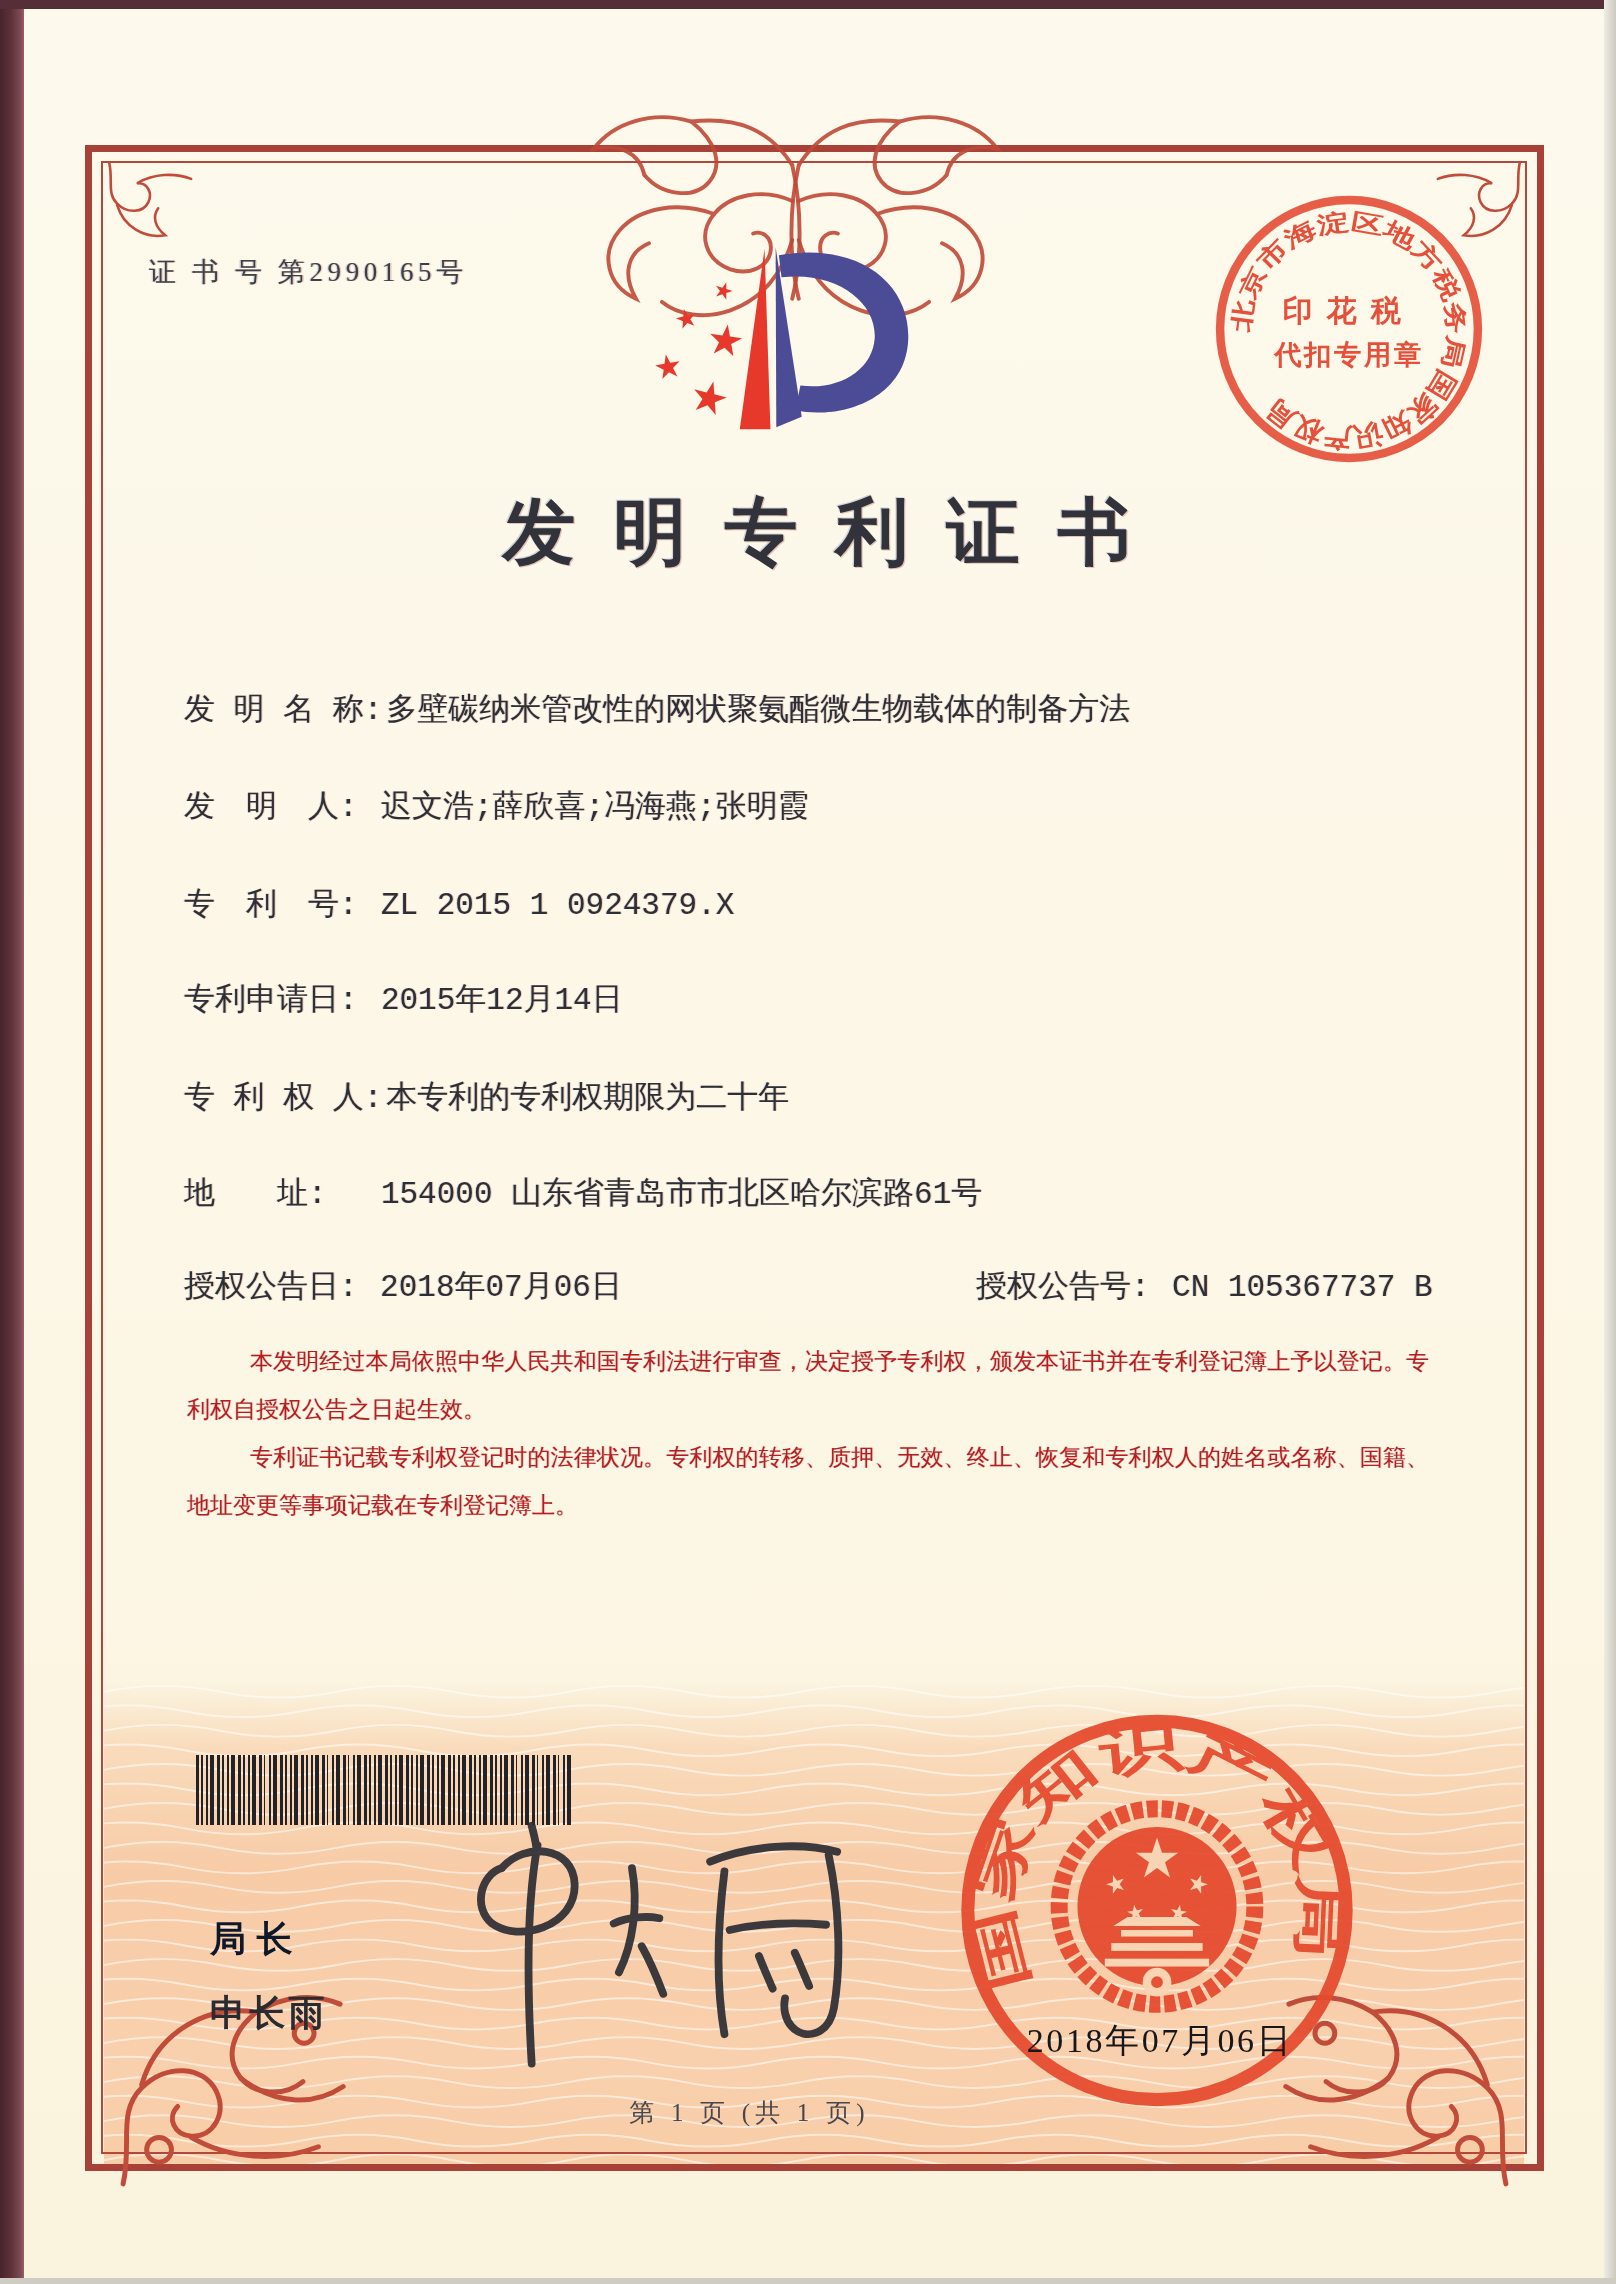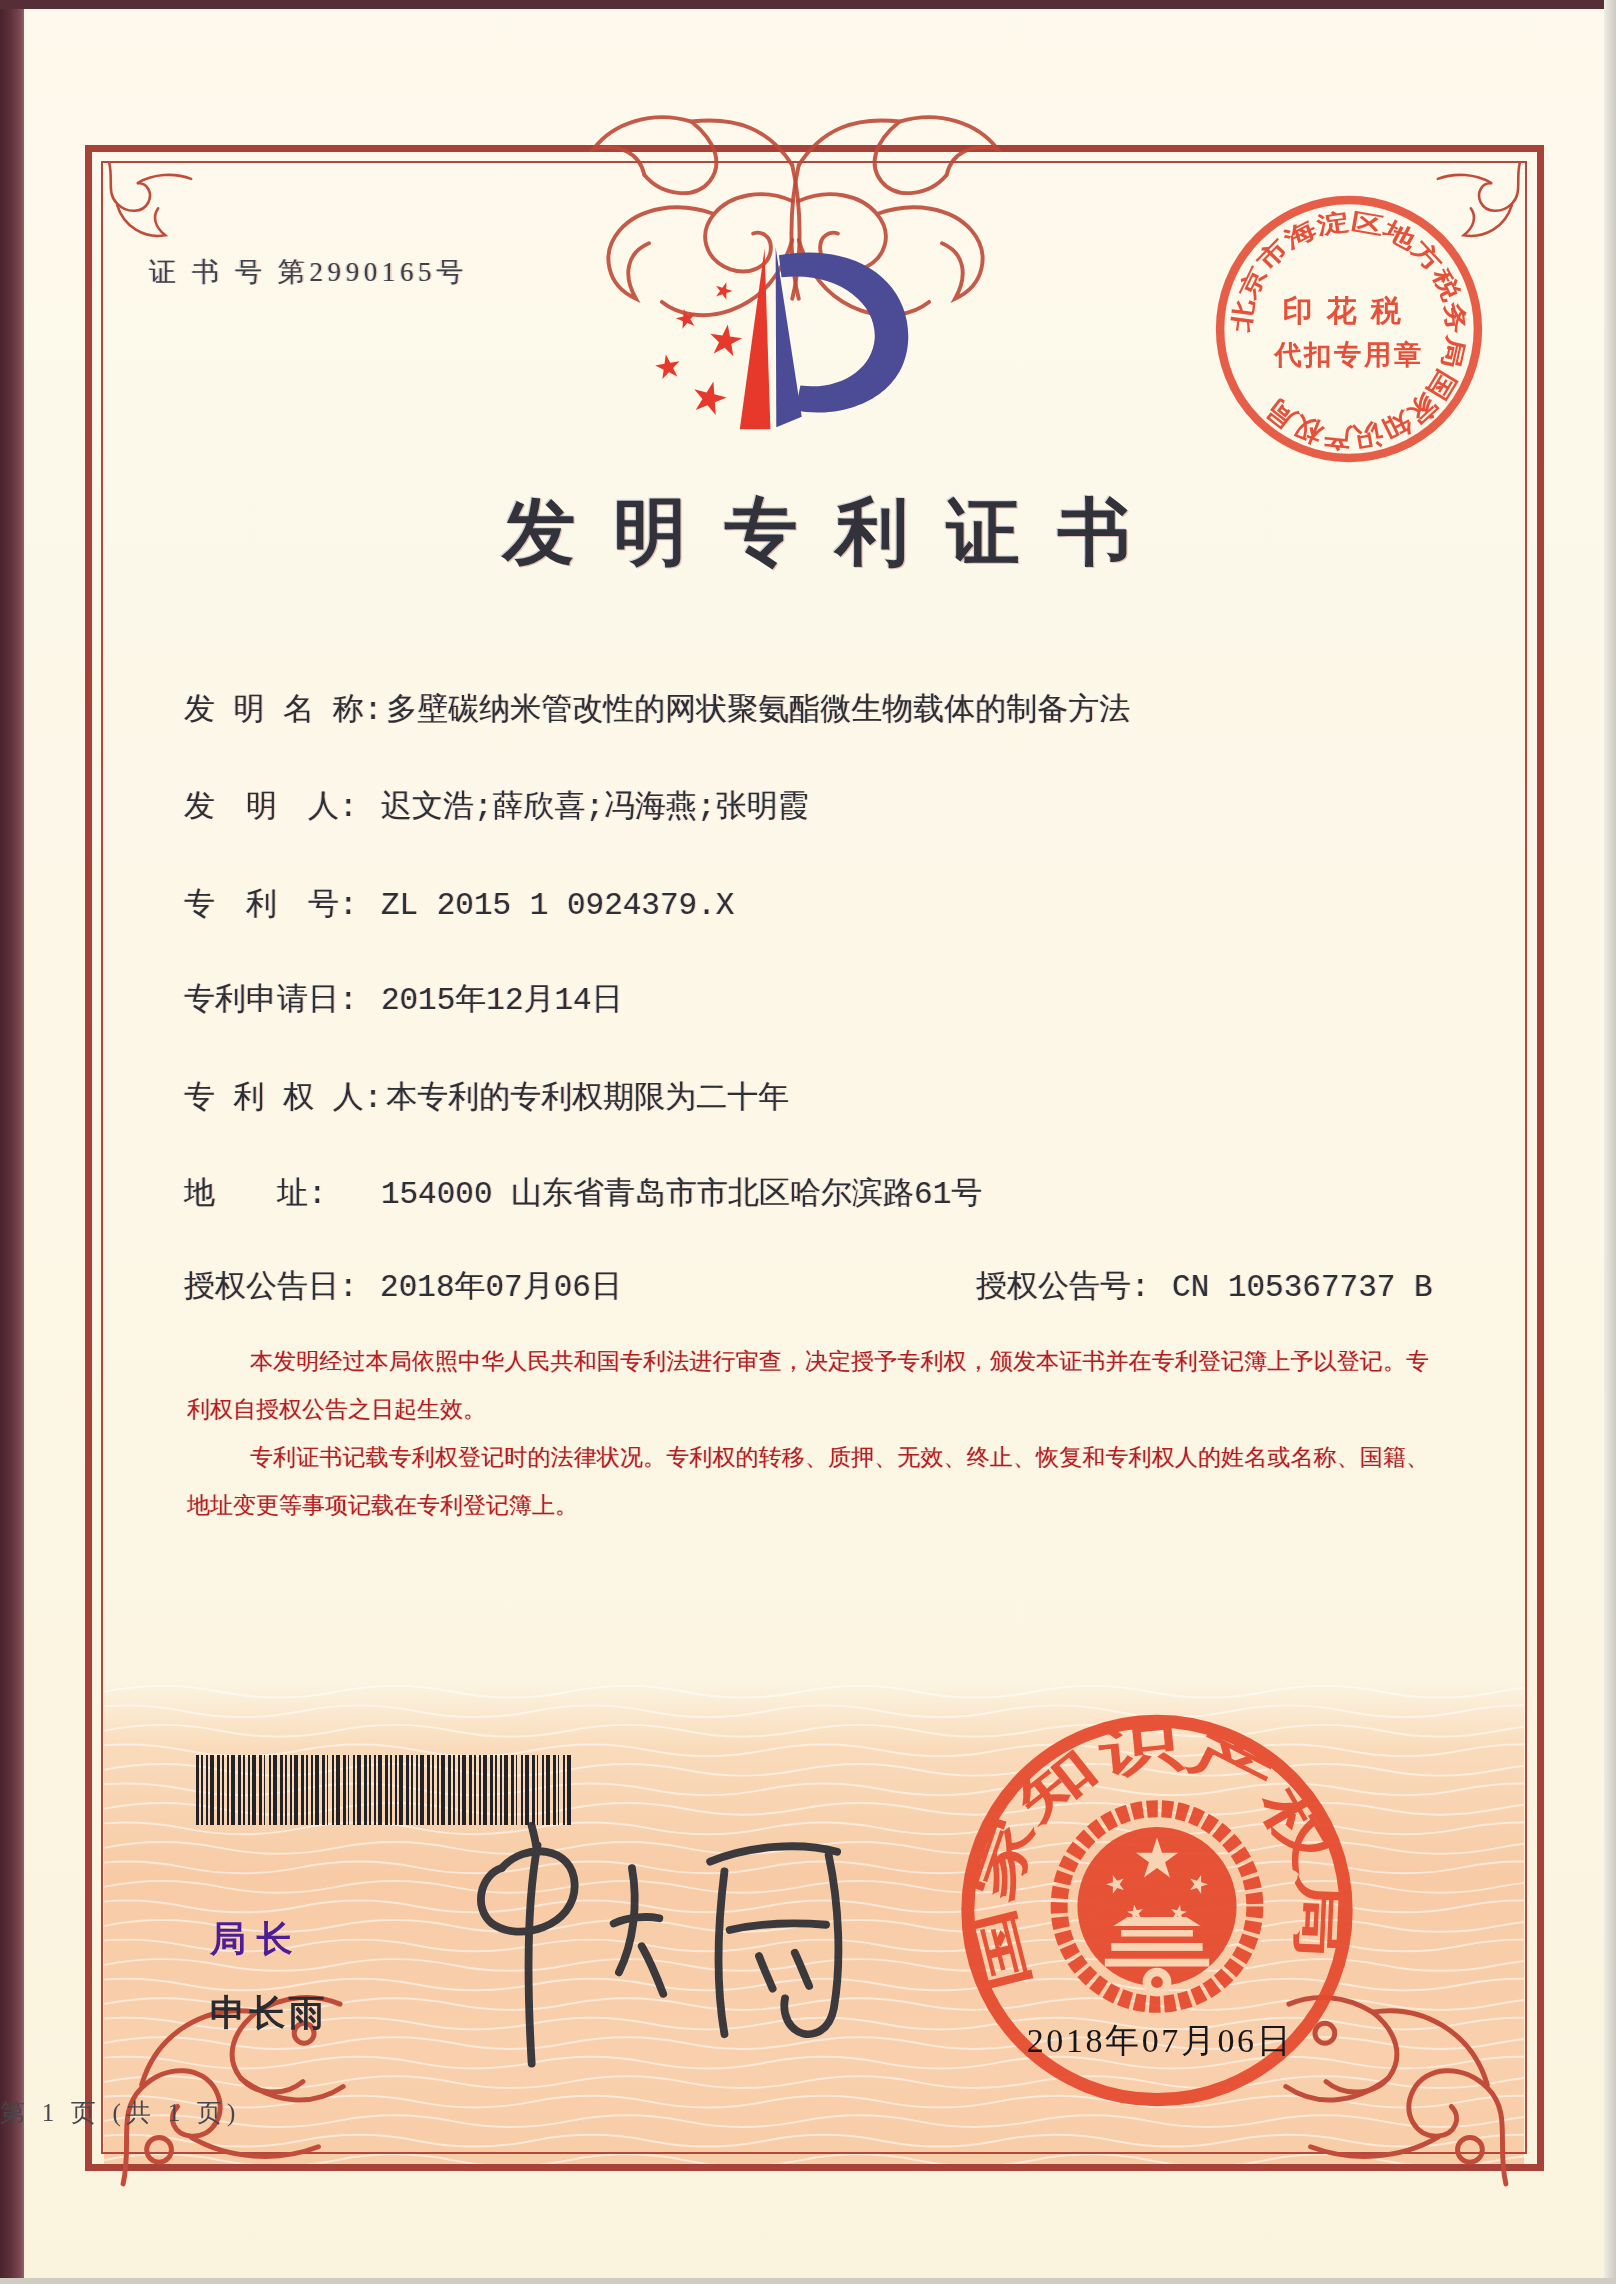--- a/index.html
+++ b/index.html
@@ -37,26 +37,26 @@
   .grant-right{position:absolute;left:792px;top:0;}
   .body-text{position:absolute;left:187px;top:1338px;width:1242px;font-size:23px;
     line-height:48px;color:#b91c1c;text-align:justify;
     text-shadow:1px 0 0 rgba(170,40,30,.18),-1px 0 0 rgba(40,70,160,.14);}
   .body-text p{margin:0;text-indent:63px;}
   .barcode{position:absolute;left:196px;top:1755px;width:375px;height:70px;
     background:repeating-linear-gradient(90deg,
       #232327 0 3.3px,transparent 3.3px 5.2px,#232327 5.2px 6.5px,transparent 6.5px 10.4px,
       #232327 10.4px 12.4px,transparent 12.4px 13.7px,#232327 13.7px 17.6px,transparent 17.6px 21px);}
   .director-label{position:absolute;left:210px;top:1915px;font-size:36px;font-weight:700;
-    letter-spacing:10.4px;color:#4c1d95;font-family:"Liberation Sans","DejaVu Sans",sans-serif;}
+    letter-spacing:10.4px;color:#0f172a;font-family:"Liberation Sans","DejaVu Sans",sans-serif;}
   .director-name{position:absolute;left:210px;top:1989px;font-size:36px;font-weight:700;
     letter-spacing:3.3px;color:#2a2b30;font-family:"Liberation Sans","DejaVu Sans",sans-serif;}
   .seal-date{position:absolute;left:971px;top:2018px;width:378px;text-align:center;
     font-size:34px;letter-spacing:2.6px;color:#17171a;}
-  .footer{position:absolute;left:0;top:2096px;width:1499px;text-align:left;
+  .footer{position:absolute;left:0;top:2096px;width:1499px;text-align:center;
     font-size:25px;letter-spacing:5.2px;color:#46464c;}
   .svg-abs{position:absolute;}
   .flip-x{transform:scaleX(-1);}
   .flip-y{transform:scaleY(-1);}
   .flip-xy{transform:scale(-1,-1);}
 </style>
 </head>
 <body>
 
 <div class="edge-left"></div>

